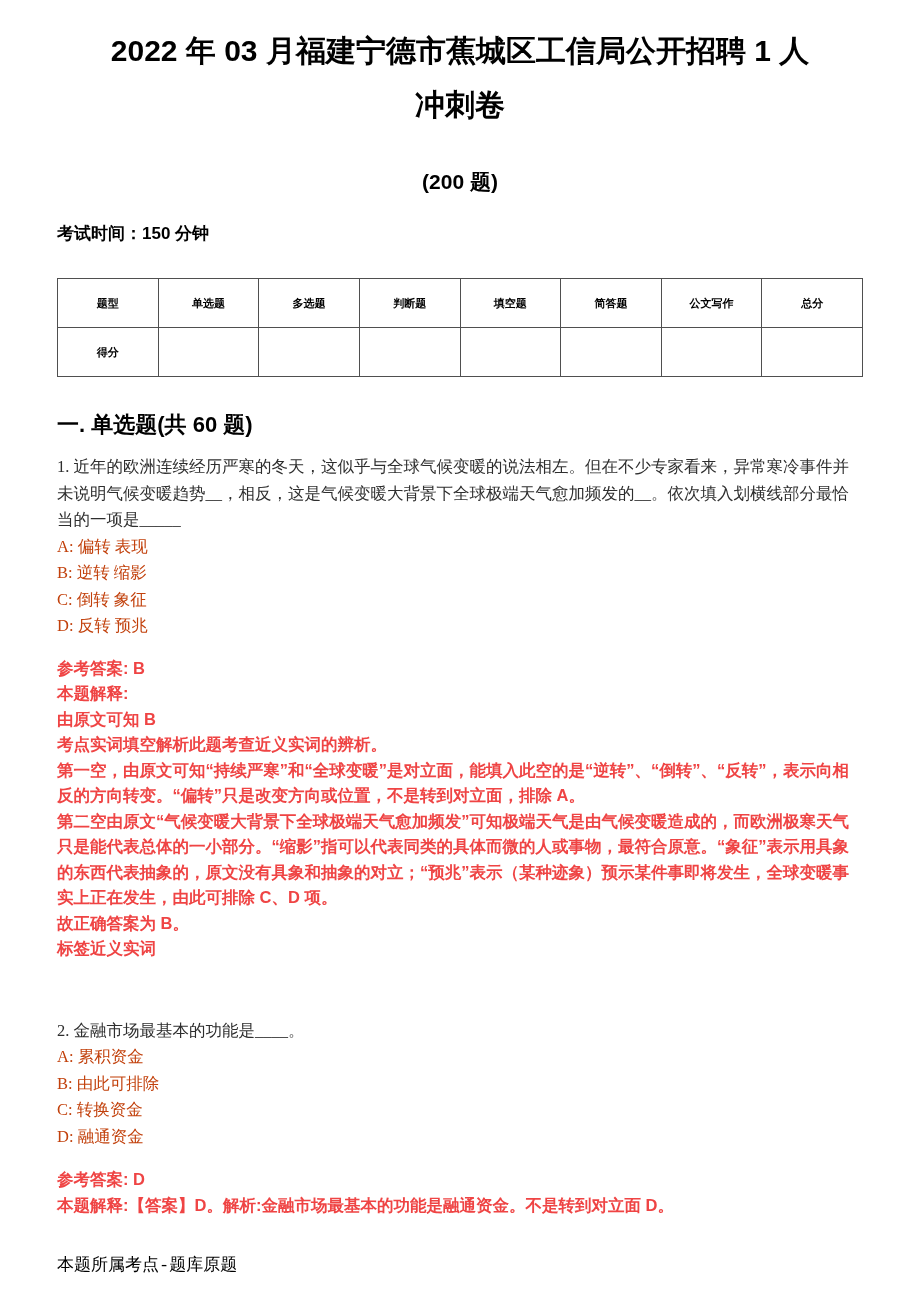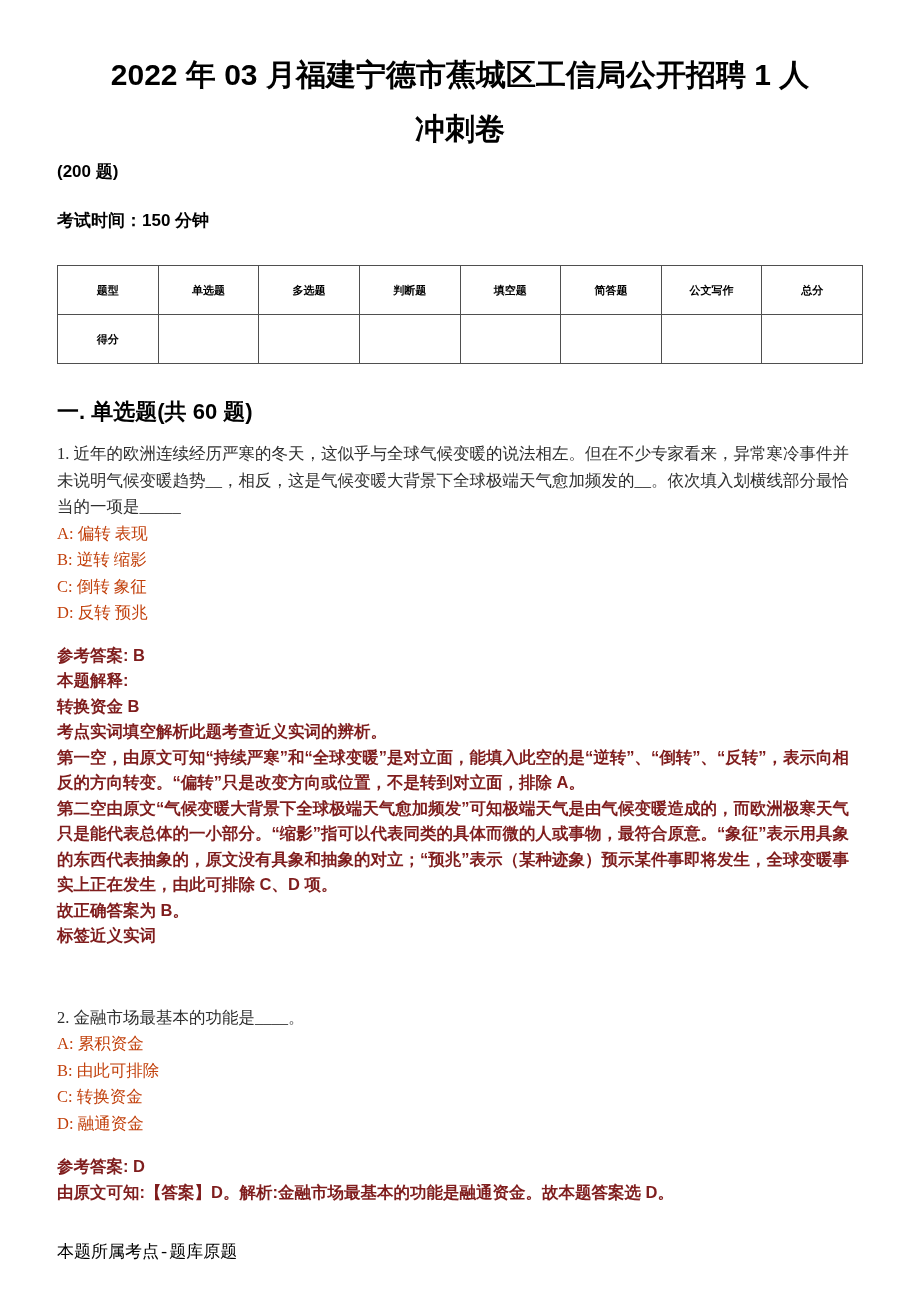--- a/index.html
+++ b/index.html
@@ -2,39 +2,39 @@
 <html><head>
 <meta charset="utf-8">
 <style>
   * { box-sizing: border-box; }
   html, body { margin: 0; padding: 0; background: #ffffff; }
   .page {
     position: relative;
     width: 920px;
     height: 1302px;
     background: #ffffff;
-    padding: 48px 57px 0 57px;
+    padding: 24px 57px 0 57px;
     overflow: hidden;
     color: #000;
     font-family: "Liberation Serif", "DejaVu Serif", serif;
   }
   .title {
     text-align: center;
     font-family: "Liberation Sans", "DejaVu Sans", sans-serif;
     font-weight: bold;
     font-size: 30px;
     line-height: 54px;
     color: #000;
   }
   .subtitle {
-    text-align: left;
+    text-align: center;
     font-family: "Liberation Sans", "DejaVu Sans", sans-serif;
     font-weight: bold;
-    font-size: 17px;
-    margin-top: 4px;
+    font-size: 21px;
+    margin-top: 36px;
   }
   .exam-time {
     font-family: "Liberation Sans", "DejaVu Sans", sans-serif;
     font-weight: bold;
     font-size: 17px;
     margin-top: 26px;
   }
   table.score-table {
     width: 100%;
     margin-top: 33px;
@@ -69,21 +69,21 @@
     line-height: 26.5px;
     color: #c2410c;
   }
   .answer-block { margin-top: 16px; }
   .answer-block p {
     margin: 0;
     font-family: "Liberation Sans", "DejaVu Sans", sans-serif;
     font-weight: bold;
     font-size: 16.5px;
     line-height: 25.5px;
-    color: #7f1d1d;
+    color: #ef4444;
   }
   .question-2 { margin-top: 56px; }
   .question-2 .answer-block { margin-top: 17px; }
   .source-note {
     margin: 35px 0 0 0;
     font-family: Liberation Mono, monospace;
     font-weight: normal;
     font-size: 17px;
     color: #000;
   }
@@ -133,37 +133,37 @@
     <p class="stem">1. 近年的欧洲连续经历严寒的冬天，这似乎与全球气候变暖的说法相左。但在不少专家看来，异常寒冷事件并未说明气候变暖趋势__，相反，这是气候变暖大背景下全球极端天气愈加频发的__。依次填入划横线部分最恰当的一项是_____</p>
     <div class="options">
       <div class="option">A: 偏转 表现</div>
       <div class="option">B: 逆转 缩影</div>
       <div class="option">C: 倒转 象征</div>
       <div class="option">D: 反转 预兆</div>
     </div>
     <div class="answer-block">
       <p>参考答案: B</p>
       <p>本题解释:</p>
-      <p>转换资金 B</p>
+      <p>由原文可知 B</p>
       <p>考点实词填空解析此题考查近义实词的辨析。</p>
       <p>第一空，由原文可知“持续严寒”和“全球变暖”是对立面，能填入此空的是“逆转”、“倒转”、“反转”，表示向相反的方向转变。“偏转”只是改变方向或位置，不是转到对立面，排除 A。</p>
       <p>第二空由原文“气候变暖大背景下全球极端天气愈加频发”可知极端天气是由气候变暖造成的，而欧洲极寒天气只是能代表总体的一小部分。“缩影”指可以代表同类的具体而微的人或事物，最符合原意。“象征”表示用具象的东西代表抽象的，原文没有具象和抽象的对立；“预兆”表示（某种迹象）预示某件事即将发生，全球变暖事实上正在发生，由此可排除 C、D 项。</p>
       <p>故正确答案为 B。</p>
       <p>标签近义实词</p>
     </div>
   </div>
 
   <div class="question question-2">
     <p class="stem">2. 金融市场最基本的功能是____。</p>
     <div class="options">
       <div class="option">A: 累积资金</div>
       <div class="option">B: 由此可排除</div>
       <div class="option">C: 转换资金</div>
       <div class="option">D: 融通资金</div>
     </div>
     <div class="answer-block">
       <p>参考答案: D</p>
-      <p>由原文可知:【答案】D。解析:金融市场最基本的功能是融通资金。故本题答案选 D。</p>
+      <p>本题解释:【答案】D。解析:金融市场最基本的功能是融通资金。不是转到对立面 D。</p>
     </div>
     <p class="source-note">本题所属考点-题库原题</p>
   </div>
 
 </div>
 
 </body></html>

